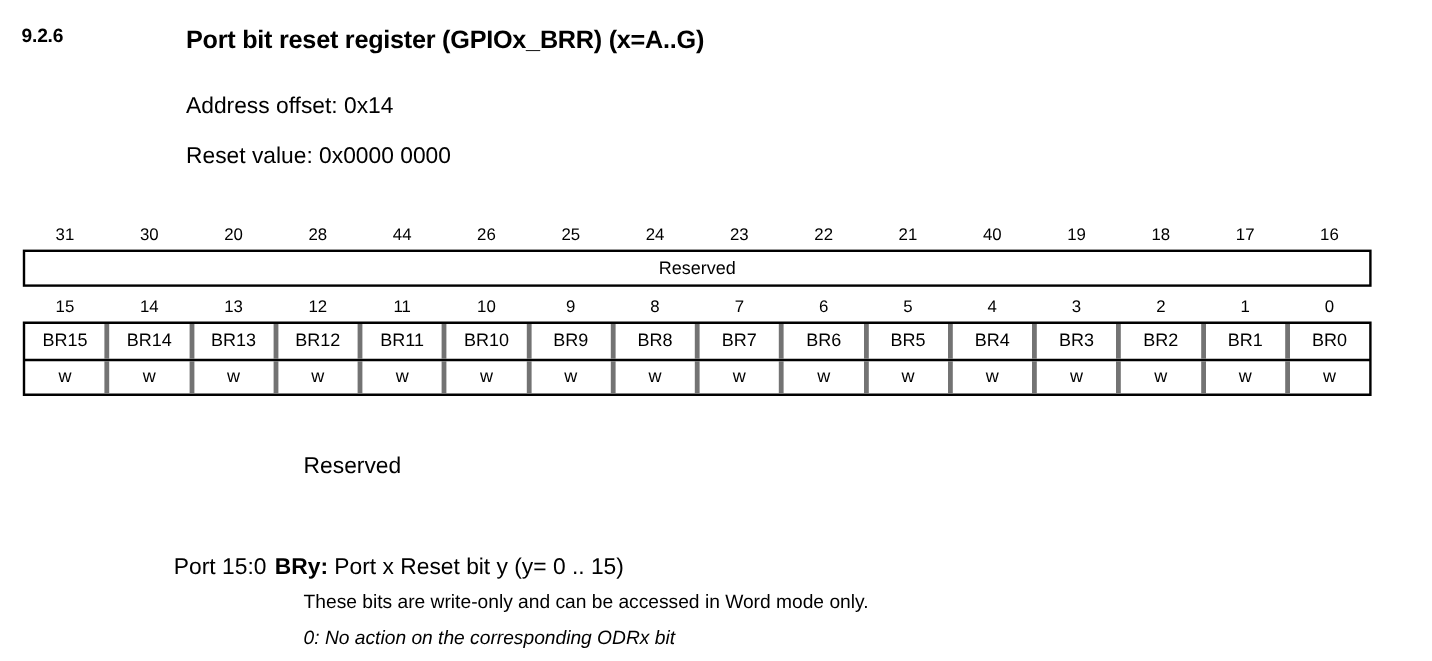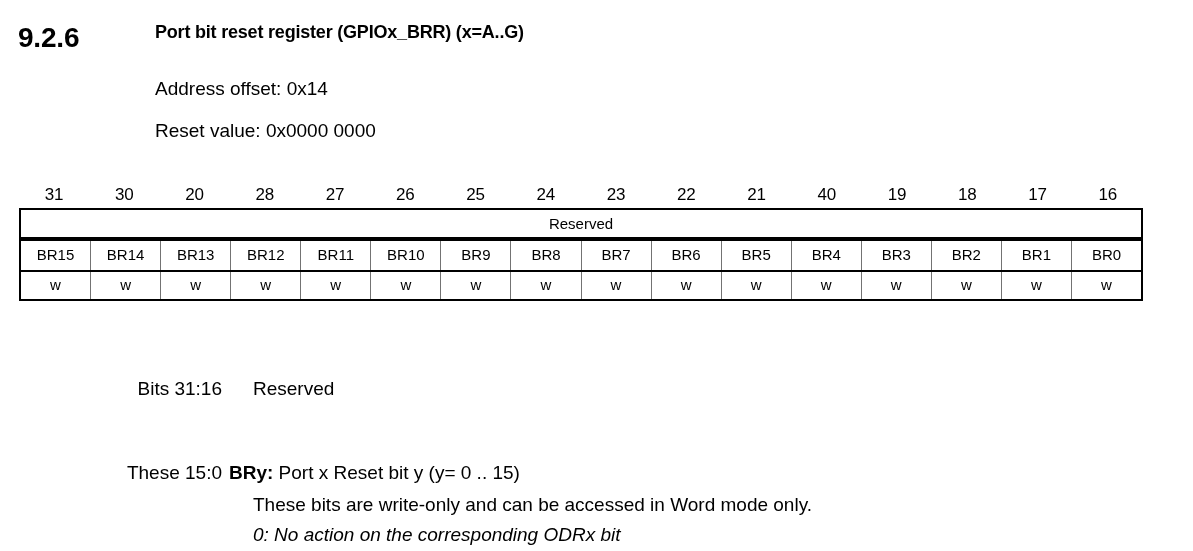--- a/index.html
+++ b/index.html
@@ -21,29 +21,29 @@
     position: absolute;
     left: 0;
     top: 22px;
     width: 1193px;
     height: 32px;
   }
   #section-number {
     position: absolute;
     left: 18px;
     top: 0;
-    font-size: 28px;
+    font-size: 16px;
     font-weight: bold;
     letter-spacing: -0.2px;
   }
   #section-title {
     position: absolute;
     left: 155px;
     top: 0;
-    font-size: 18px;
+    font-size: 21px;
     font-weight: bold;
     letter-spacing: -0.2px;
     white-space: nowrap;
   }
 
   
   .meta-line {
     position: absolute;
     left: 155px;
     font-size: 19px;
@@ -60,21 +60,21 @@
     width: 1124px;
   }
   .bitnum-row {
     display: flex;
     width: 1124px;
     height: 26px;
   }
   .bitnum-cell {
     flex: 1 1 0;
     text-align: center;
-    font-size: 17px;
+    font-size: 14px;
     line-height: 26px;
   }
   .reserved-row {
     display: flex;
     width: 1124px;
     height: 31px;
     border: 2px solid #000;
     box-sizing: border-box;
     margin-bottom: 0;
   }
@@ -99,21 +99,21 @@
     width: 1124px;
     height: 30px;
     border: 2px solid #000;
     border-top: 1px solid #000;
     box-sizing: border-box;
   }
   .field-cell, .access-cell {
     flex: 1 1 0;
     text-align: center;
     box-sizing: border-box;
-    border-right: 1px solid #737373;
+    border-right: 4px solid #737373;
     font-size: 15px;
   }
   .field-cell { line-height: 28px; }
   .access-cell { line-height: 26px; }
   .field-cell:last-child, .access-cell:last-child {
     border-right: none;
   }
 
   
   #bit-descriptions {
@@ -147,21 +147,21 @@
     font-size: 19px;
   }
   #desc-reserved-entry { top: 0; height: 42px; }
   #desc-bry-entry      { top: 42px; }
   #desc-bry-label      { top: 0; }
   #desc-bry-title      { top: 0; white-space: nowrap; }
   #desc-bry-title b    { font-weight: bold; }
   .desc-detail-line {
     position: absolute;
     left: 253px;
-    font-size: 19px;
+    font-size: 16px;
     white-space: nowrap;
   }
   #desc-detail-0 { top: 32px; }
   #desc-detail-1 { top: 62px; font-style: italic; }
 </style>
 </head>
 <body>
 
 <div id="section-heading">
   <span id="section-number">9.2.6</span>
@@ -171,38 +171,56 @@
 <div class="meta-line" id="address-offset-line">Address offset: 0x14</div>
 <div class="meta-line" id="reset-value-line">Reset value: 0x0000 0000</div>
 
 <div id="register-table">
 
   <div class="bitnum-row" id="bitnum-row-high">
     <div class="bitnum-cell">31</div>
     <div class="bitnum-cell">30</div>
     <div class="bitnum-cell">20</div>
     <div class="bitnum-cell">28</div>
-    <div class="bitnum-cell">27</div>
+    <div class="bitnum-cell">44</div>
     <div class="bitnum-cell">26</div>
     <div class="bitnum-cell">25</div>
     <div class="bitnum-cell">24</div>
     <div class="bitnum-cell">23</div>
     <div class="bitnum-cell">22</div>
     <div class="bitnum-cell">21</div>
     <div class="bitnum-cell">40</div>
     <div class="bitnum-cell">19</div>
     <div class="bitnum-cell">18</div>
     <div class="bitnum-cell">17</div>
     <div class="bitnum-cell">16</div>
   </div>
 
   <div class="reserved-row">
     <div class="reserved-cell">Reserved</div>
   </div>
 
+  <div class="bitnum-row" id="bitnum-row-low">
+    <div class="bitnum-cell">15</div>
+    <div class="bitnum-cell">14</div>
+    <div class="bitnum-cell">13</div>
+    <div class="bitnum-cell">12</div>
+    <div class="bitnum-cell">11</div>
+    <div class="bitnum-cell">10</div>
+    <div class="bitnum-cell">9</div>
+    <div class="bitnum-cell">8</div>
+    <div class="bitnum-cell">7</div>
+    <div class="bitnum-cell">6</div>
+    <div class="bitnum-cell">5</div>
+    <div class="bitnum-cell">4</div>
+    <div class="bitnum-cell">3</div>
+    <div class="bitnum-cell">2</div>
+    <div class="bitnum-cell">1</div>
+    <div class="bitnum-cell">0</div>
+  </div>
 
   <div class="field-row">
     <div class="field-cell">BR15</div>
     <div class="field-cell">BR14</div>
     <div class="field-cell">BR13</div>
     <div class="field-cell">BR12</div>
     <div class="field-cell">BR11</div>
     <div class="field-cell">BR10</div>
     <div class="field-cell">BR9</div>
     <div class="field-cell">BR8</div>
@@ -233,25 +251,24 @@
     <div class="access-cell">w</div>
     <div class="access-cell">w</div>
     <div class="access-cell">w</div>
   </div>
 
 </div>
 
 <div id="bit-descriptions">
 
   <div class="desc-entry" id="desc-reserved-entry">
-    <span class="desc-label">Bits 31:16</span>
     <span class="desc-body-indented">Reserved</span>
   </div>
 
   <div class="desc-entry" id="desc-bry-entry">
-    <span class="desc-label" id="desc-bry-label">These 15:0</span>
+    <span class="desc-label" id="desc-bry-label">Port 15:0</span>
     <span class="desc-body" id="desc-bry-title"><b>BRy:</b><span> Port x Reset bit y (y= 0 .. 15)</span></span>
     <span class="desc-detail-line" id="desc-detail-0">These bits are write-only and can be accessed in Word mode only.</span>
     <span class="desc-detail-line" id="desc-detail-1">0: No action on the corresponding ODRx bit</span>
 
   </div>
 
 </div>
 
 </body></html>

